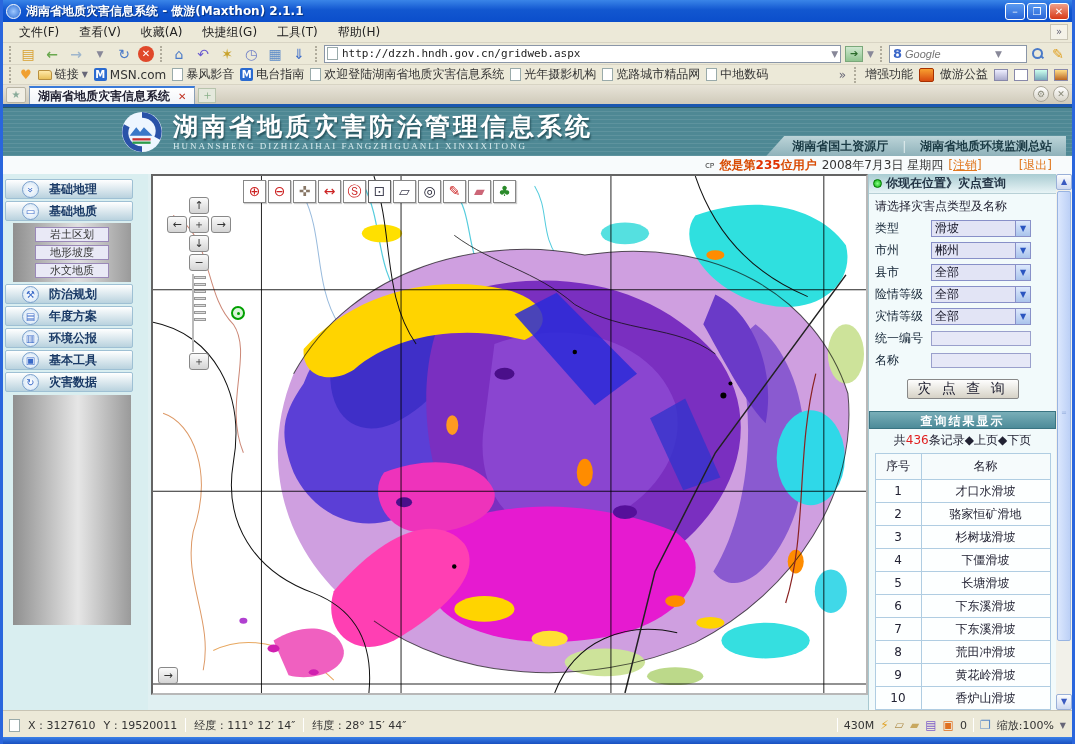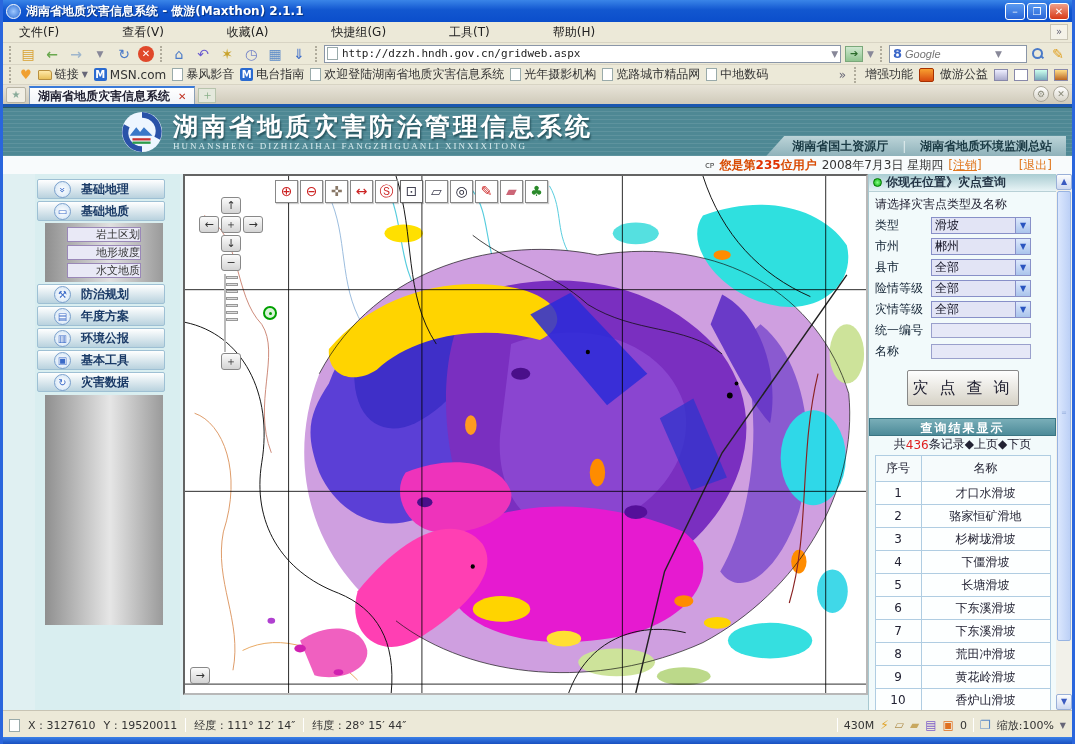--- a/index.html
+++ b/index.html
@@ -15,21 +15,21 @@
     border:1px solid #fff; margin-right:5px; flex:0 0 15px; }
   .titlebar .title { font-weight:bold; font-size:12px; text-shadow:1px 1px 1px #08327a; flex:1;
     white-space:nowrap; overflow:hidden; }
   .winbtn { width:20px; height:17px; margin-left:2px; border:1px solid #fff; border-radius:3px;
     color:#fff; font-size:10px; line-height:15px; text-align:center;
     background:linear-gradient(#5a9af0,#2a66d8); }
   .winbtn.close { background:linear-gradient(#f0a088,#d83a18); }
 
   
   .menubar { height:21px; flex:0 0 21px; background:#ece9d8; display:flex; align-items:center;
-    border-bottom:1px solid #d8d4c4; padding-left:6px; color:#222;gap:43px; }
+    border-bottom:1px solid #d8d4c4; padding-left:6px; color:#222; }
   .menubar .menu-item { padding:2px 10px; cursor:default; }
   .menubar .spacer { flex:1; }
   .chevbtn { width:18px; height:16px; color:#667; text-align:center; line-height:14px; margin-right:4px;
     border:1px solid #c8c4b4; background:#f4f2e8; font-size:10px; }
 
   
   .toolbar { height:22px; flex:0 0 22px; background:#ece9d8; display:flex; align-items:center; gap:4px;
     padding:0 4px; border-bottom:1px solid #d8d4c4; }
   .grip { width:3px; height:16px; border-left:2px dotted #b0ac9c; margin:0 2px; }
   .tbico { width:20px; height:18px; text-align:center; line-height:18px; font-size:14px; cursor:default; }
@@ -105,34 +105,34 @@
   .nav-right { flex:1; background:#f8fbfc; display:flex; align-items:center; justify-content:flex-end;
     gap:5px; padding-right:20px; font-size:12px; }
   .u-ico { font-size:9px; color:#555; }
   .u-red { color:#d84a00; font-weight:bold; }
   .u-num { color:#e03000; font-weight:bold; }
   .u-date { color:#333; }
   .u-link { color:#e07820; text-decoration:underline; }
   .u-exit { color:#e07820;padding-left:32px; }
 
   
-  .content { flex:1; display:flex; background:#e0f0f2; overflow:hidden;padding-left:32px; }
+  .content { flex:1; display:flex; background:#e0f0f2; overflow:hidden; }
 
   
   .sidebar { flex:0 0 145px; background:#d9eef0; padding:4px 0 0 2px; display:flex; flex-direction:column; }
   .side-btn { width:128px; height:20px; margin:1px 0; display:flex; align-items:center;
     background:linear-gradient(#ffffff,#b9d2de); border:1px solid #9ec0d4; border-radius:2px; }
   .side-ico { width:17px; height:17px; border-radius:50%; background:radial-gradient(#ffffff,#cfe2f4);
     border:1px solid #7aa0cc; color:#3a6ac8; font-size:10px; text-align:center; line-height:16px;
     margin:0 10px 0 16px; flex:0 0 17px; }
   .side-label { color:#1a3a66; font-weight:bold; font-size:12px; }
   .subpanel { width:118px; margin:1px 0 1px 8px; padding:4px 0; background:linear-gradient(90deg,#8f8f8f,#e0e0e0 55%,#9a9a9a);
     display:flex; flex-direction:column; align-items:center; gap:3px; }
   .sub-btn { width:74px; height:15px; background:#e9e9f6; border:1px solid #9a88b8; color:#333;
-    font-size:11px; text-align:right; line-height:14px; }
+    font-size:11px; text-align:center; line-height:14px; }
   .side-gray { width:118px; margin-left:8px; margin-top:2px; height:230px;
     background:linear-gradient(90deg,#8f8f8f,#e6e6e6 55%,#9a9a9a); }
 
   
   .mapwrap { flex:1; position:relative; margin:0 0 15px 3px; border:2px inset #b8b8b8; background:#fff; overflow:hidden; }
   .map-svg { position:absolute; left:0; top:0; width:100%; height:100%; }
   .map-toolbar { position:absolute; left:90px; top:4px; display:flex; gap:2px; }
   .mt-btn { width:23px; height:23px; background:#fff; border:1px solid #888; box-shadow:1px 1px 1px #0003;
     text-align:center; line-height:21px; font-size:14px; }
   .navctl { position:absolute; left:12px; top:20px; width:68px; display:flex; flex-direction:column; align-items:center; }
@@ -157,22 +157,22 @@
   .loc-text { color:#234; font-weight:bold; }
   .q-sub { color:#223; padding:4px 6px 2px; }
   .q-row { display:flex; align-items:center; height:18px; margin:2px 0 2px 6px; }
   .q-label { width:56px; color:#123; flex:0 0 56px; font-size:12px; }
   .xpselect { width:100px; height:17px; background:#e2e4f5; border:1px solid #8890c8; display:flex; }
   .xpselect .val { flex:1; padding:0 3px; line-height:15px; color:#112; }
   .xpselect .arrow { width:15px; background:linear-gradient(#dce8fc,#aac4ec); border-left:1px solid #8890c8;
     color:#2a55c0; font-size:8px; text-align:center; line-height:15px; }
   .q-input { width:100px; height:15px; background:#e6e8f7; border:1px solid #9aa0cc; font-size:11px; padding:0 2px; }
   .q-btnrow { text-align:center; margin:8px 0 6px; }
-  .q-btn { width:112px; height:36px; background:linear-gradient(#fefefe,#d6d2c6); border:1px solid #888;
-    border-radius:2px; color:#223; font-size:16px; letter-spacing:3px;
+  .q-btn { width:112px; height:20px; background:linear-gradient(#fefefe,#d6d2c6); border:1px solid #888;
+    border-radius:2px; color:#223; font-size:14px; letter-spacing:3px;
     font-family:"DejaVu Sans","Liberation Sans",sans-serif; }
   .res-header { height:18px; margin-top:6px; background:linear-gradient(#79aeb8,#4d8b99); color:#fff;
     font-weight:bold; text-align:center; line-height:18px; letter-spacing:2px; border:1px solid #3a7482; }
   .res-count { height:22px; display:flex; align-items:center; justify-content:center; color:#223; gap:0; }
   .res-count .red { color:#e02020; }
   .res-table { width:176px; margin:2px auto 0; border-collapse:collapse; }
   .res-table th { border:1px solid #b0cde2; font-weight:normal; color:#223; height:26px; background:#f6fbfc; }
   .res-table td { border:1px solid #b0cde2; text-align:center; color:#223; height:23px; background:#fdffff; font-size:12px; }
   .res-table .c-no { width:46px; }
 

